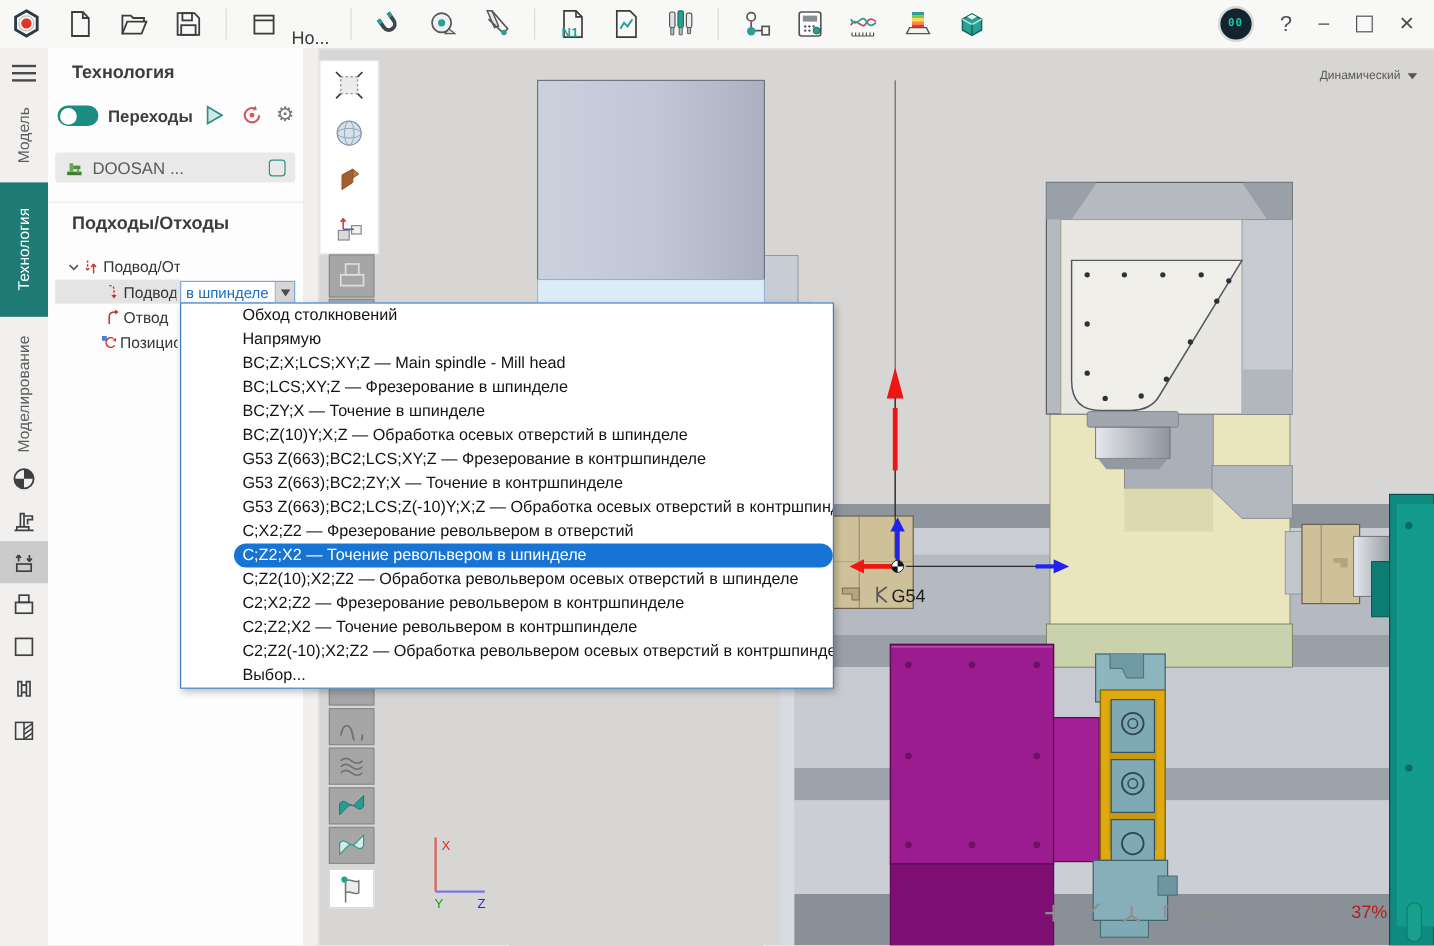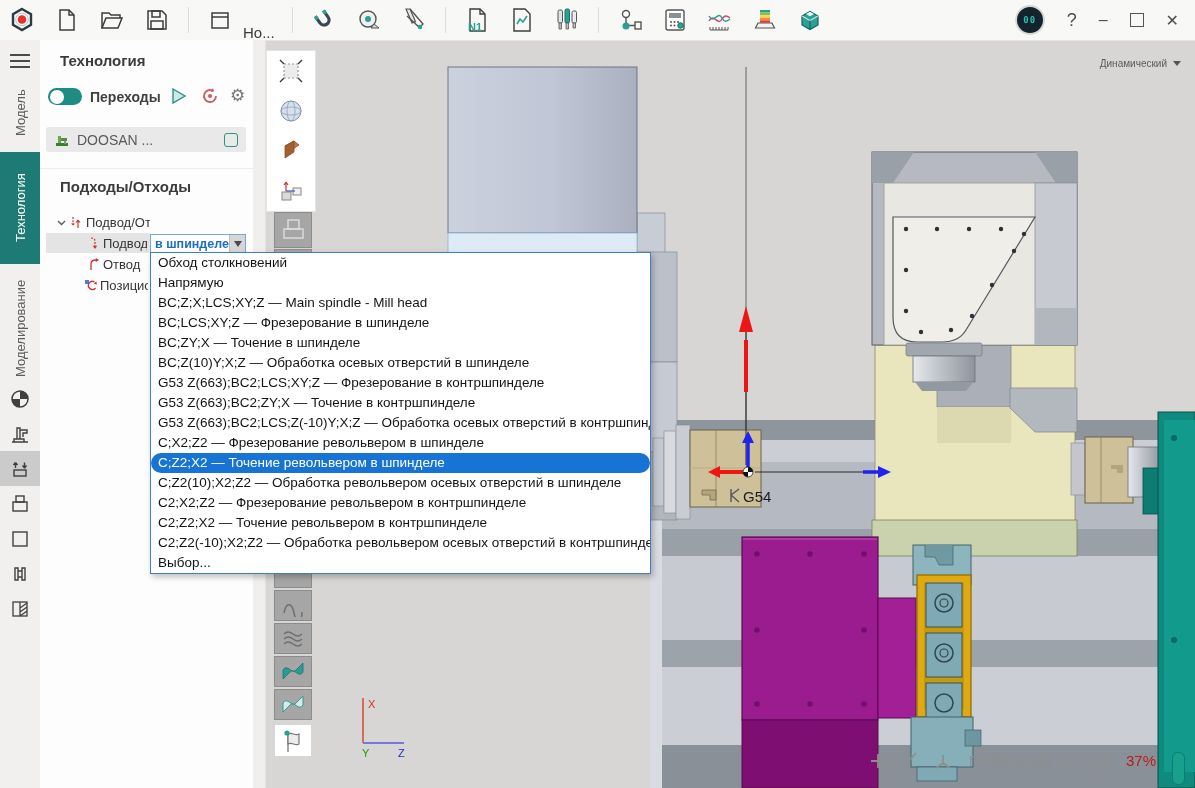--- a/index.html
+++ b/index.html
@@ -34,27 +34,27 @@
   .p-h{font-size:15px;font-weight:bold;color:#3c3c3c;}
   .toggle{width:34px;height:17px;border-radius:9px;background:#1d8c82;position:relative;}
   .toggle .knob{position:absolute;left:1.5px;top:1.5px;width:14px;height:14px;border-radius:50%;background:#fff;}
   .doosan-row{left:6px;top:87px;width:200px;height:25px;background:#e9e9e9;border-radius:3px;
     display:flex;align-items:center;gap:7px;padding:0 8px;box-sizing:border-box;}
   .chkbox{margin-left:auto;width:12px;height:12px;border:1.6px solid #2e9387;border-radius:3px;}
   .treetxt{font-size:13px;color:#353535;white-space:nowrap;overflow:hidden;}
   .rowhl{background:#e4e4e4;}
   
   #combo{left:110px;top:194px;width:96px;height:19px;background:#fff;border:1px solid #7ba7d7;
-    display:flex;align-items:center;box-sizing:border-box;font-weight:bold;}
+    display:flex;align-items:center;box-sizing:border-box;}
   #combo .val{font-size:12.5px;color:#1b6ec2;padding-left:4px;white-space:nowrap;overflow:hidden;flex:1;}
   #combo .btn{width:15px;height:100%;background:#d6d6d6;border-left:1px solid #bbb;
     display:flex;align-items:center;justify-content:center;}
   
   #dropdown{left:150px;top:252px;width:499px;background:#fff;border:1px solid #3f7fc1;
-    box-shadow:2px 3px 6px rgba(0,0,0,.25);z-index:50;}
+    box-shadow:2px 3px 6px rgba(0,0,0,.25);z-index:50;padding-left:44px;}
   .ddi{height:20px;line-height:20px;font-size:13.5px;color:#141414;padding:0 7px;
     white-space:nowrap;overflow:hidden;cursor:default;}
   .ddi.sel{background:#1874d4;color:#fff;border-radius:10px;}
   
   #vp-cam{top:58px;right:14px;font-size:10px;color:#5a5a5a;display:flex;align-items:center;gap:6px;z-index:5;}
   .caret{width:0;height:0;border-left:4.5px solid transparent;border-right:4.5px solid transparent;border-top:5.5px solid #555;}
   #vp-toolbar-white{left:266px;top:50px;width:48px;background:#fff;border:1px solid #e4e4e4;z-index:6;}
   .vpw{width:48px;height:40px;display:flex;align-items:center;justify-content:center;box-sizing:border-box;}
   .vpg{position:absolute;left:274px;width:38px;height:36px;background:#a6a6a6;border:1px solid #8c8c8c;
     display:flex;align-items:center;justify-content:center;box-sizing:border-box;z-index:6;}
@@ -613,21 +613,21 @@
   <div class="abs" id="dropdown">
     <div class="ddi">Обход столкновений</div>
     <div class="ddi">Напрямую</div>
     <div class="ddi">BC;Z;X;LCS;XY;Z — Main spindle - Mill head</div>
     <div class="ddi">BC;LCS;XY;Z — Фрезерование в шпинделе</div>
     <div class="ddi">BC;ZY;X — Точение в шпинделе</div>
     <div class="ddi">BC;Z(10)Y;X;Z — Обработка осевых отверстий в шпинделе</div>
     <div class="ddi">G53 Z(663);BC2;LCS;XY;Z — Фрезерование в контршпинделе</div>
     <div class="ddi">G53 Z(663);BC2;ZY;X — Точение в контршпинделе</div>
     <div class="ddi">G53 Z(663);BC2;LCS;Z(-10)Y;X;Z — Обработка осевых отверстий в контршпинделе</div>
-    <div class="ddi">C;X2;Z2 — Фрезерование револьвером в шпинделе</div>
+    <div class="ddi">C;X2;Z2 — Фрезерование револьвером в отверстий</div>
     <div class="ddi sel">C;Z2;X2 — Точение револьвером в шпинделе</div>
     <div class="ddi">C;Z2(10);X2;Z2 — Обработка револьвером осевых отверстий в шпинделе</div>
     <div class="ddi">C2;X2;Z2 — Фрезерование револьвером в контршпинделе</div>
     <div class="ddi">C2;Z2;X2 — Точение револьвером в контршпинделе</div>
     <div class="ddi">C2;Z2(-10);X2;Z2 — Обработка револьвером осевых отверстий в контршпинделе</div>
     <div class="ddi">Выбор...</div>
   </div>
 
 </div>
 

